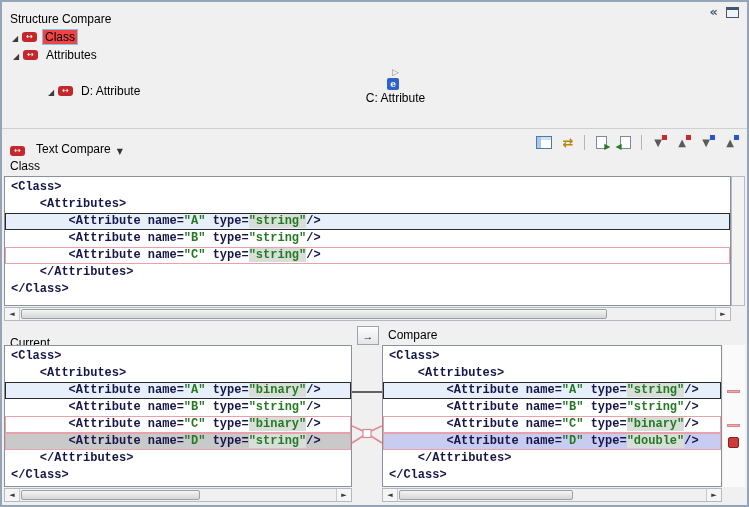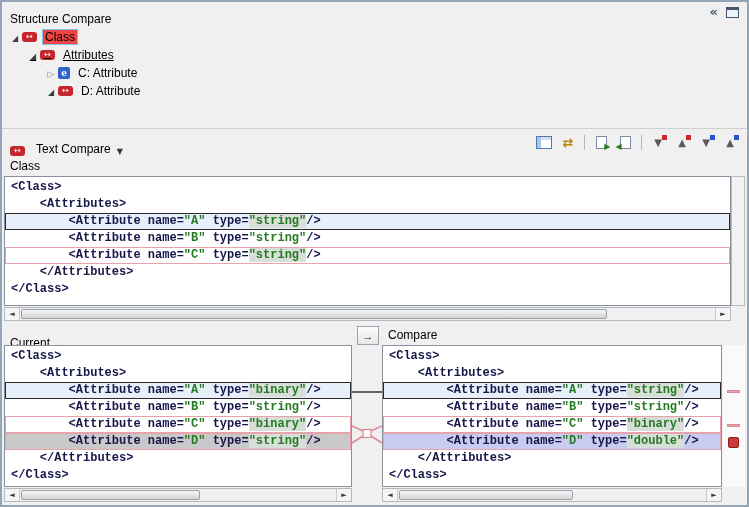--- a/index.html
+++ b/index.html
@@ -93,26 +93,26 @@
       <span class="winico"></span>
     </div>
   </div>
 
   <div id="structure-tree">
       <div class="tree-row" style="top: 2px; padding-left: 6px;">
         <span class="exp open"></span>
         <span class="ic-conflict"></span>
         <span class="tree-label selected">Class</span>
       </div>
-      <div class="tree-row" style="top: 20px; padding-left: 24px; text-decoration: underline;">
+      <div class="tree-row" style="top: 20px; padding-left: 7px;">
         <span class="exp open"></span>
         <span class="ic-conflict"></span>
         <span class="tree-label">Attributes</span>
       </div>
-      <div class="tree-row" style="top: 38px; padding-left: 42px;">
+      <div class="tree-row" style="top: 38px; padding-left: 42px; flex-direction: column;">
         <span class="exp closed"></span>
         <span class="ic-element"></span>
         <span class="tree-label">C: Attribute</span>
       </div>
       <div class="tree-row" style="top: 56px; padding-left: 42px;">
         <span class="exp open"></span>
         <span class="ic-conflict"></span>
         <span class="tree-label">D: Attribute</span>
       </div>
     </div>

